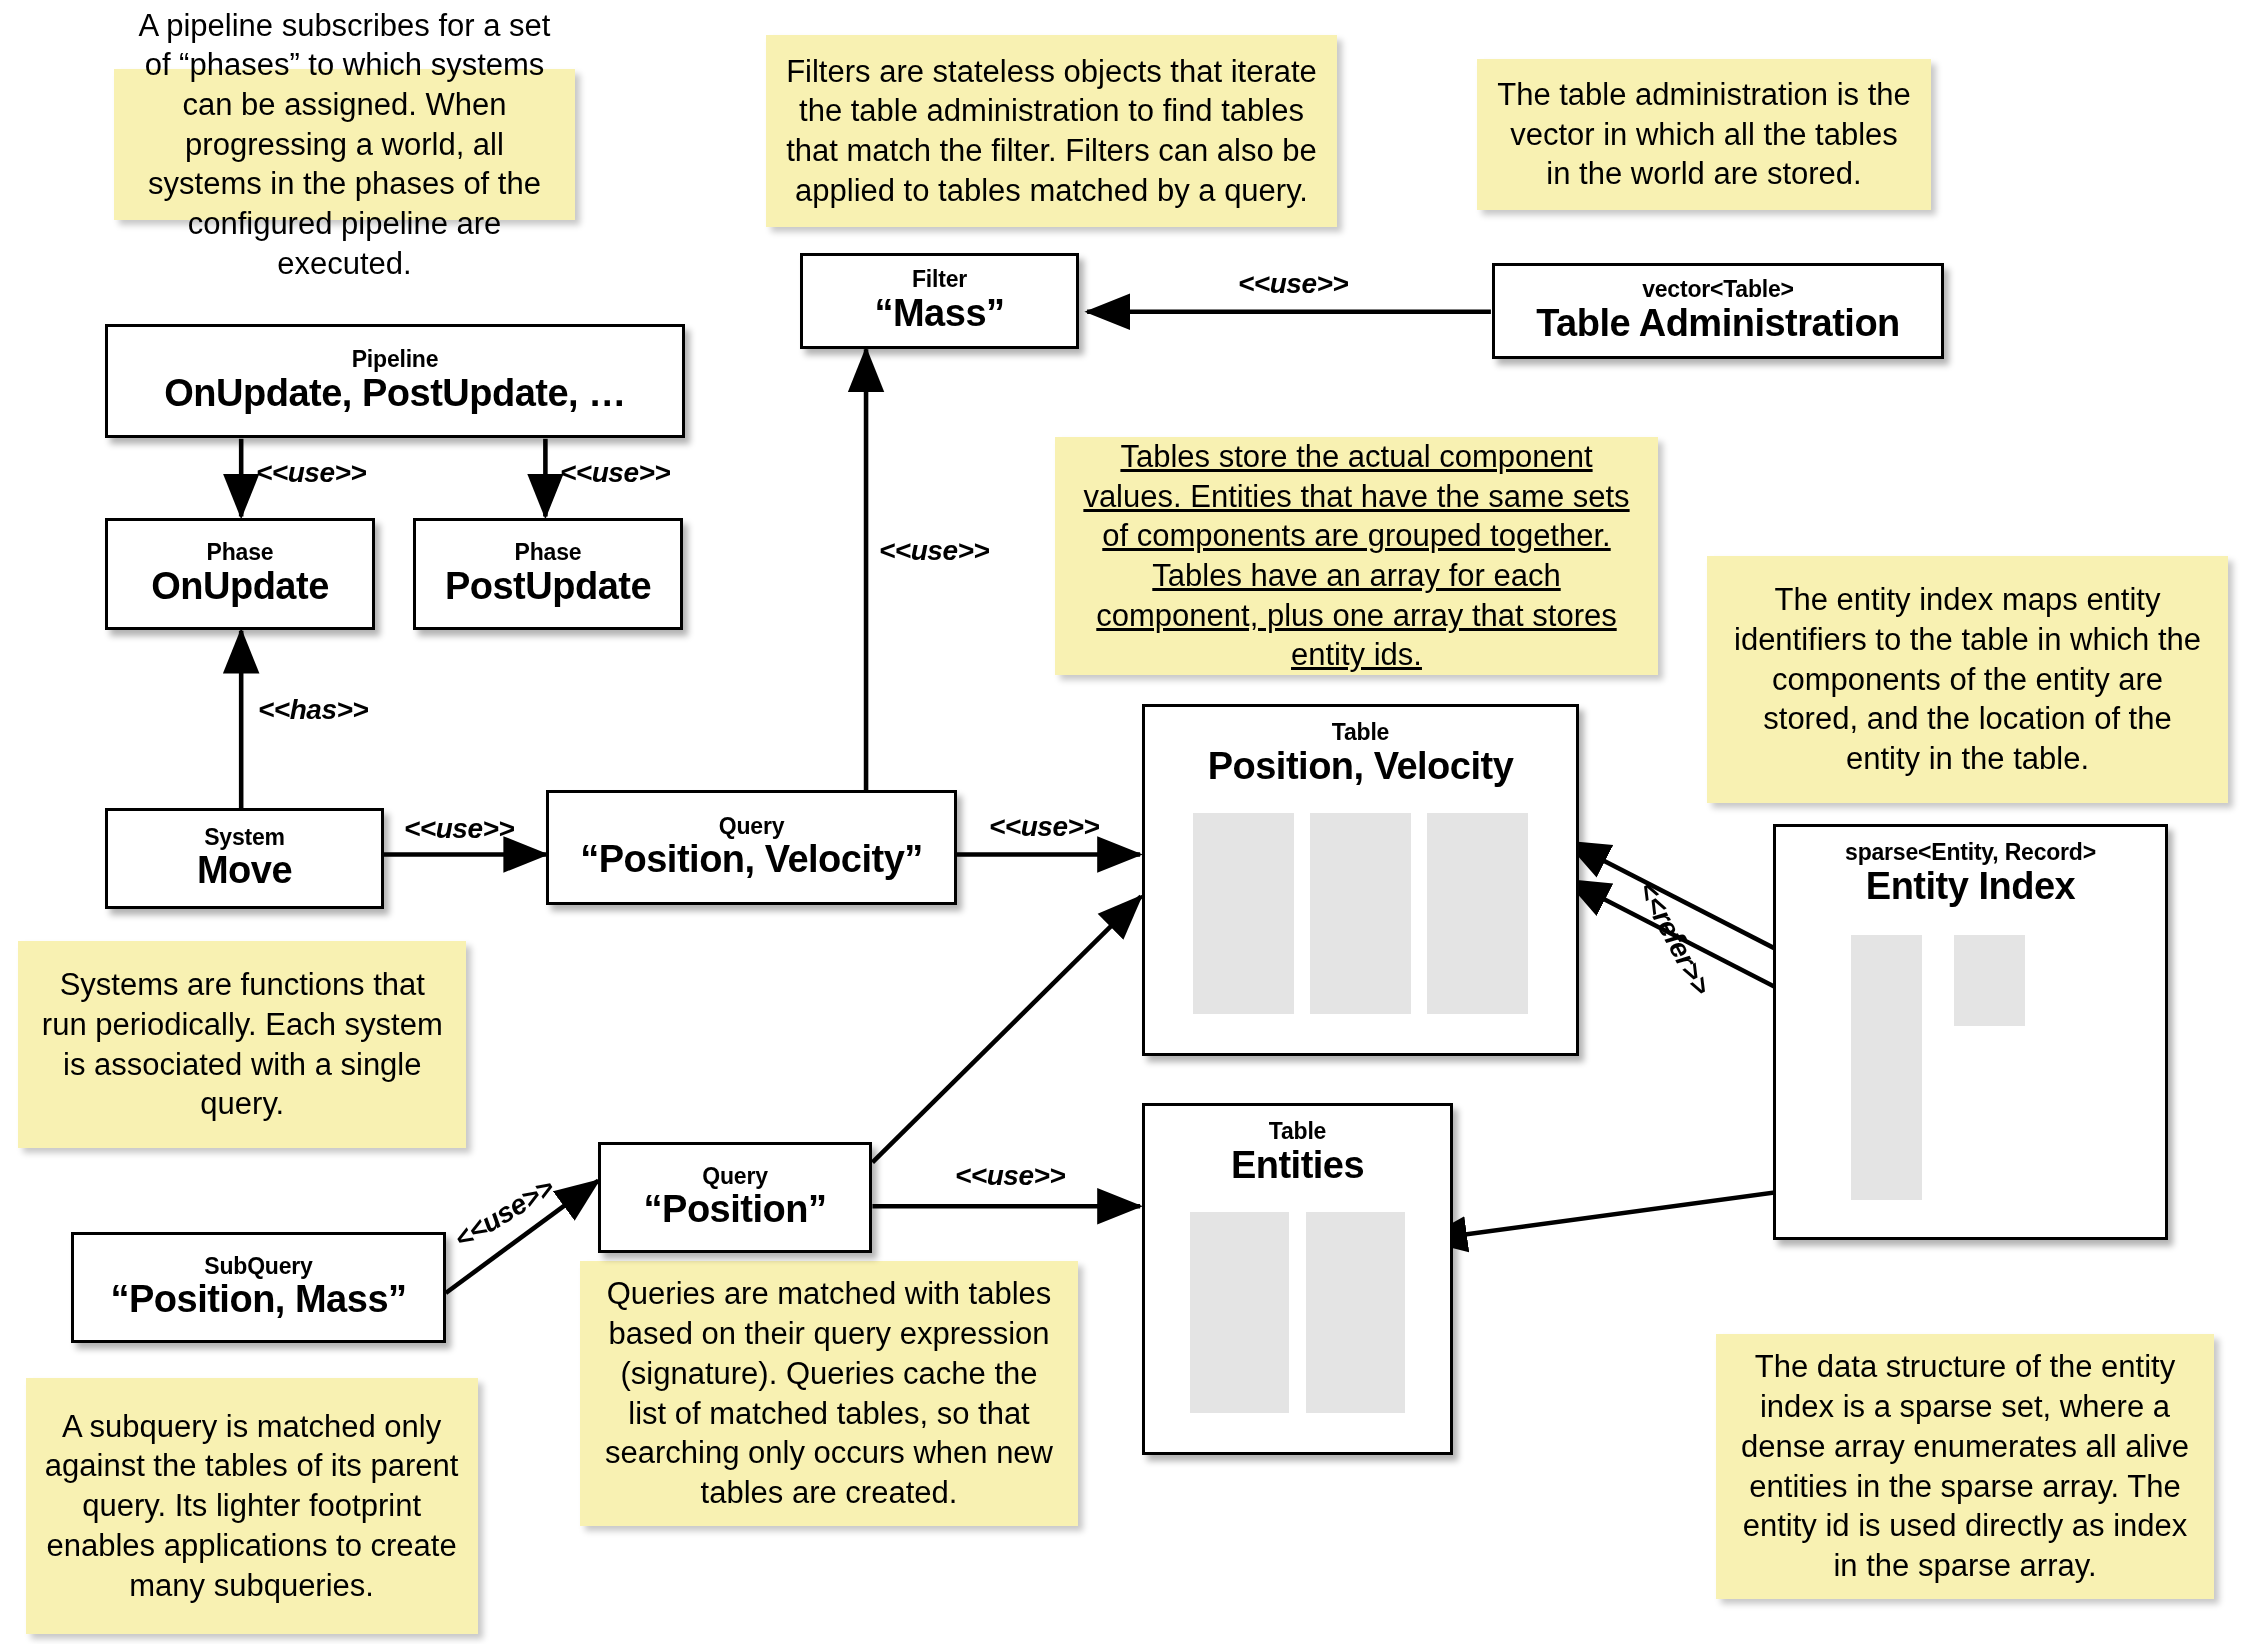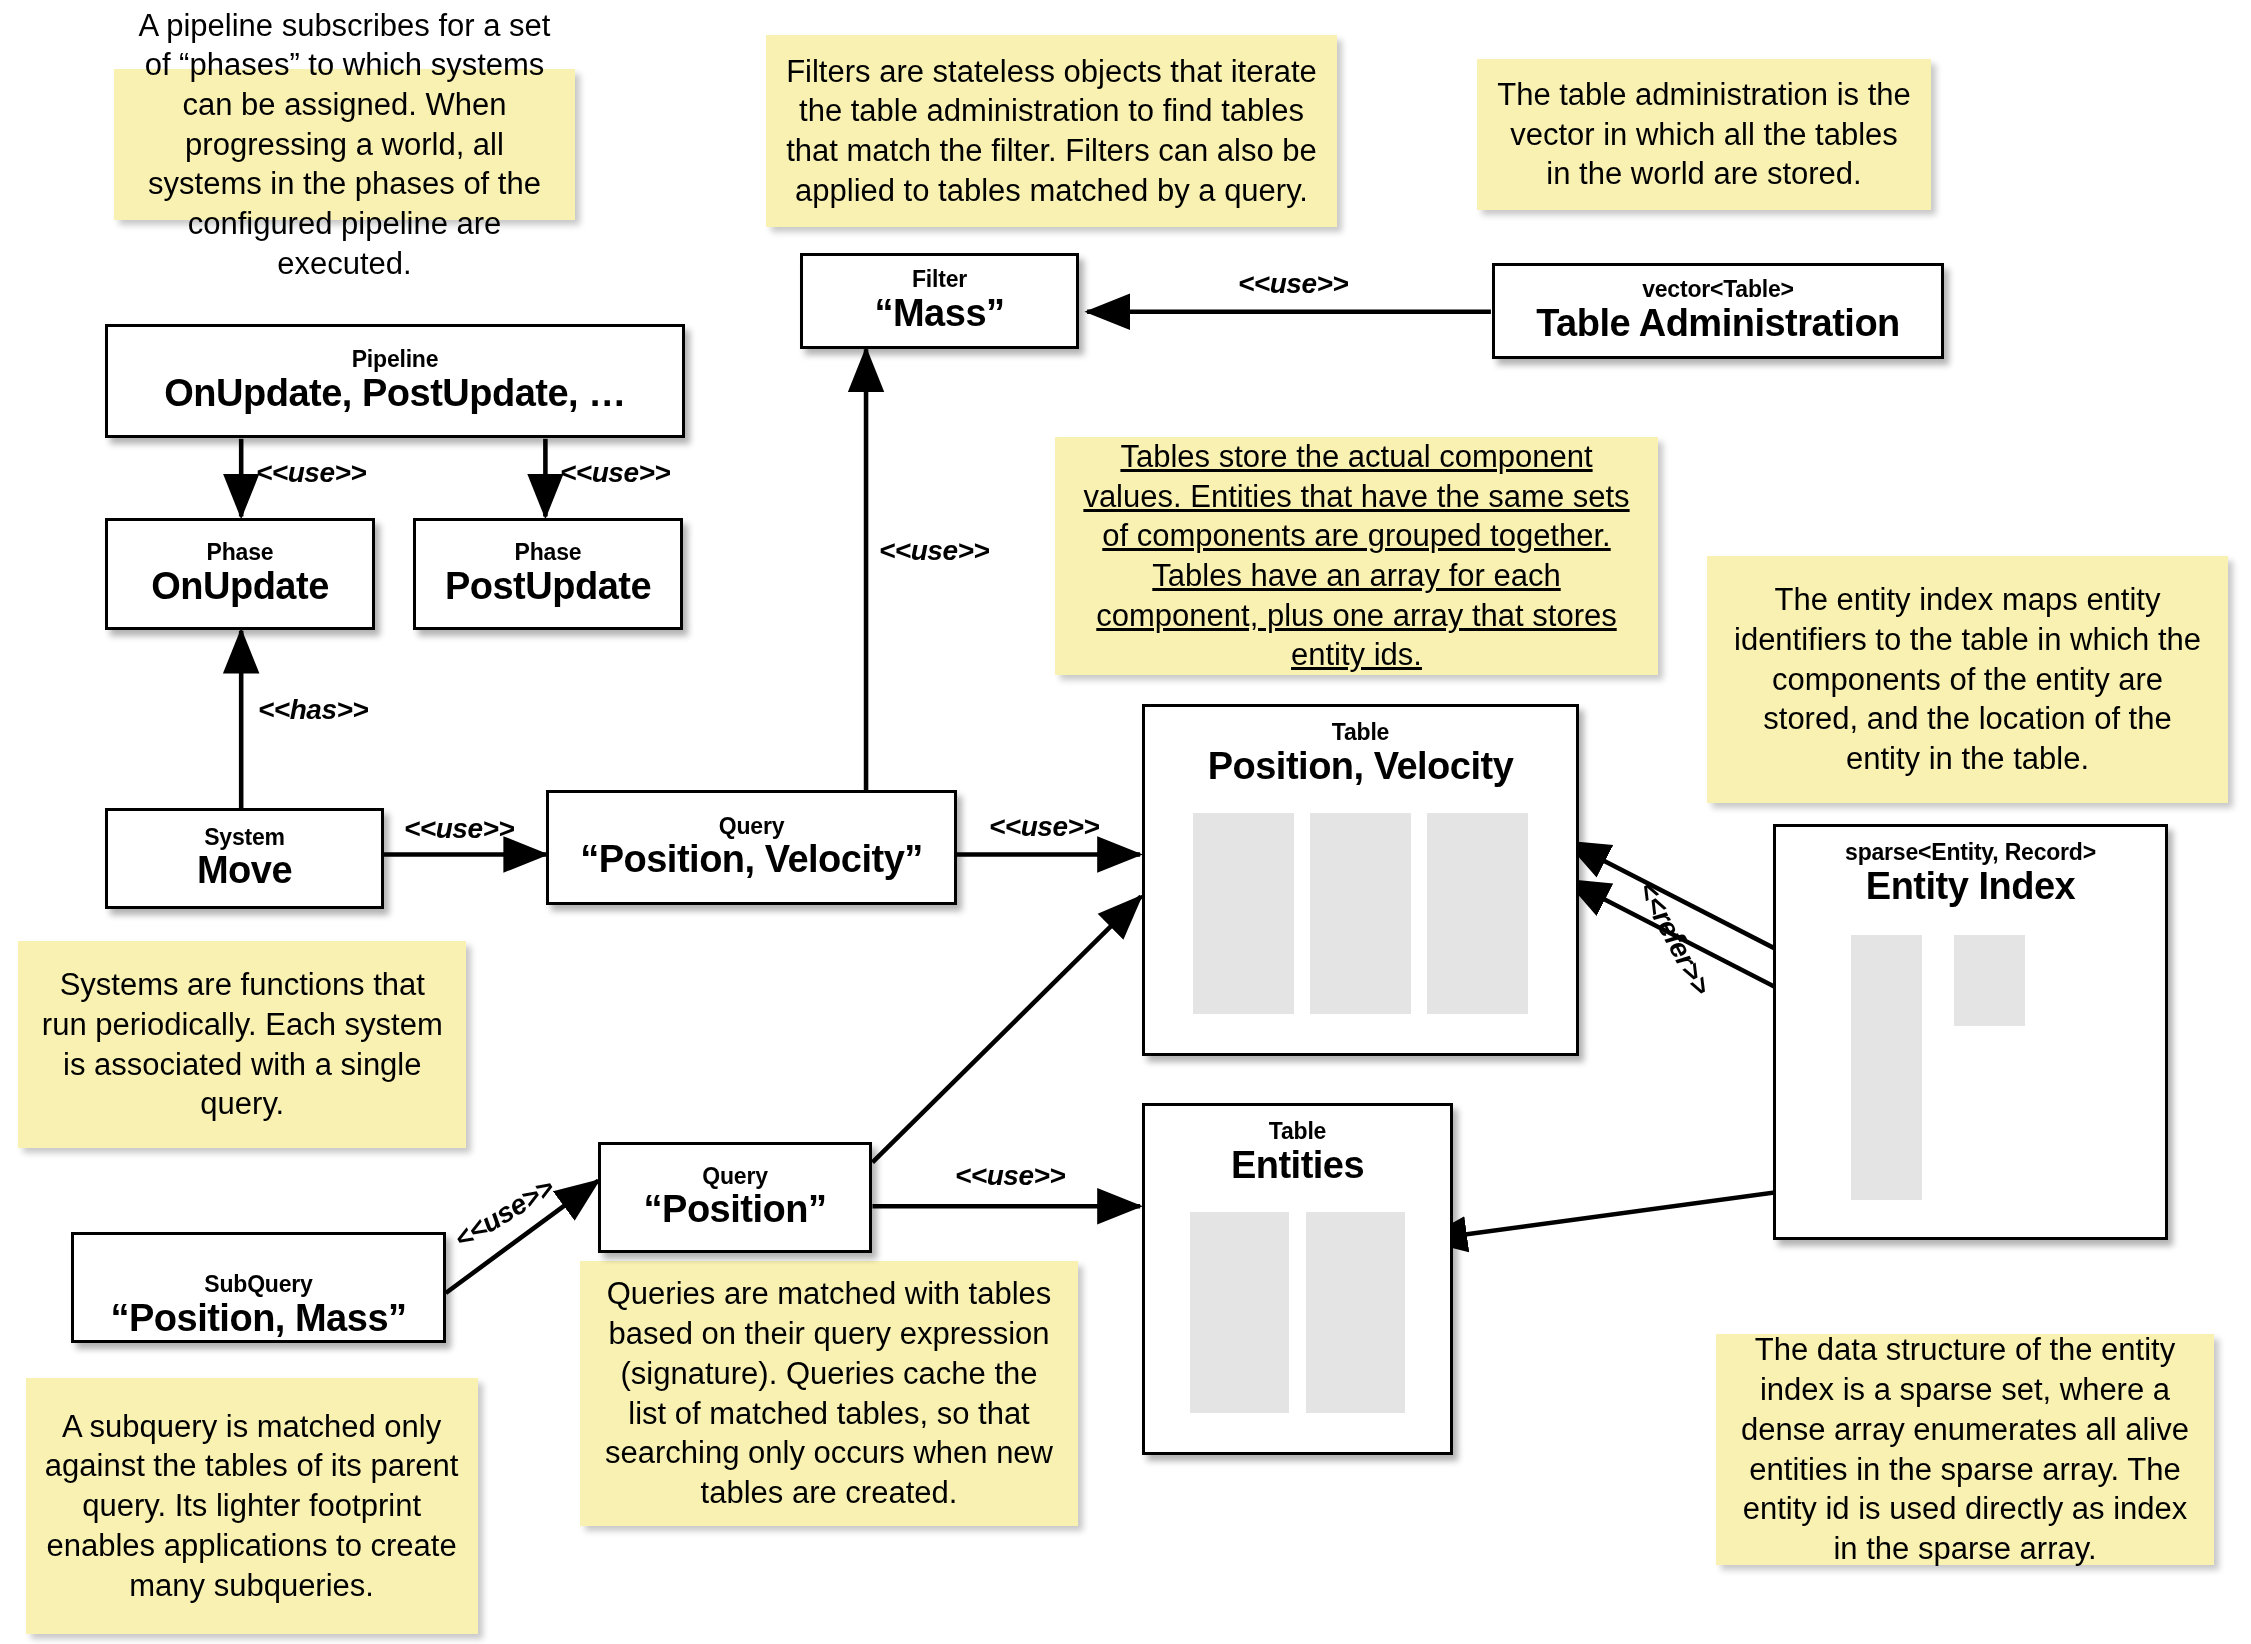--- a/index.html
+++ b/index.html
@@ -149,21 +149,21 @@
   <div class="note" style="left:1055px; top:437px; width:603px; height:238px;text-decoration:underline;">Tables store the actual component values. Entities that have the same sets of components are grouped together. Tables have an array for each component, plus one array that stores entity ids.</div>
 
   <div class="note" style="left:1707px; top:556px; width:521px; height:247px;">The entity index maps entity identifiers to the table in which the components of the entity are stored, and the location of the entity in the table.</div>
 
   <div class="note" style="left:18.3px; top:941px; width:448px; height:207px;">Systems are functions that run periodically. Each system is associated with a single query.</div>
 
   <div class="note" style="left:580px; top:1261px; width:498px; height:265px;">Queries are matched with tables based on their query expression (signature). Queries cache the list of matched tables, so that searching only occurs when new tables are created.</div>
 
   <div class="note" style="left:25.6px; top:1378px; width:452px; height:256px;">A subquery is matched only against the tables of its parent query. Its lighter footprint enables applications to create many subqueries.</div>
 
-  <div class="note" style="left:1716px; top:1334px; width:498px; height:231px;">The data structure of the entity index is a sparse set, where a dense array enumerates all alive entities in the sparse array. The entity id is used directly as index in the sparse array.</div>
+  <div class="note" style="left:1716px; top:1334px; width:498px; height:265px;">The data structure of the entity index is a sparse set, where a dense array enumerates all alive entities in the sparse array. The entity id is used directly as index in the sparse array.</div>
 
   <div class="box" style="left:105px; top:324px; width:580px; height:114px;">
     <div class="stereo">Pipeline</div>
     <div class="name">OnUpdate, PostUpdate, …</div>
   </div>
 
   <div class="box" style="left:105px; top:518px; width:270px; height:112px;">
     <div class="stereo">Phase</div>
     <div class="name">OnUpdate</div>
   </div>
@@ -181,21 +181,21 @@
   <div class="box" style="left:546px; top:790px; width:411px; height:115px;">
     <div class="stereo">Query</div>
     <div class="name">“Position, Velocity”</div>
   </div>
 
   <div class="box" style="left:598px; top:1142px; width:274px; height:111px;">
     <div class="stereo">Query</div>
     <div class="name">“Position”</div>
   </div>
 
-  <div class="box" style="left:71px; top:1232px; width:375px; height:111px;justify-content:flex-end;">
+  <div class="box" style="left:71px; top:1232px; width:375px; height:111px;">
     <div class="stereo">SubQuery</div>
     <div class="name">“Position, Mass”</div>
   </div>
 
   <div class="box" style="left:800px; top:253px; width:279px; height:96px;">
     <div class="stereo">Filter</div>
     <div class="name">“Mass”</div>
   </div>
 
   <div class="box" style="left:1492px; top:263px; width:452px; height:96px;">

